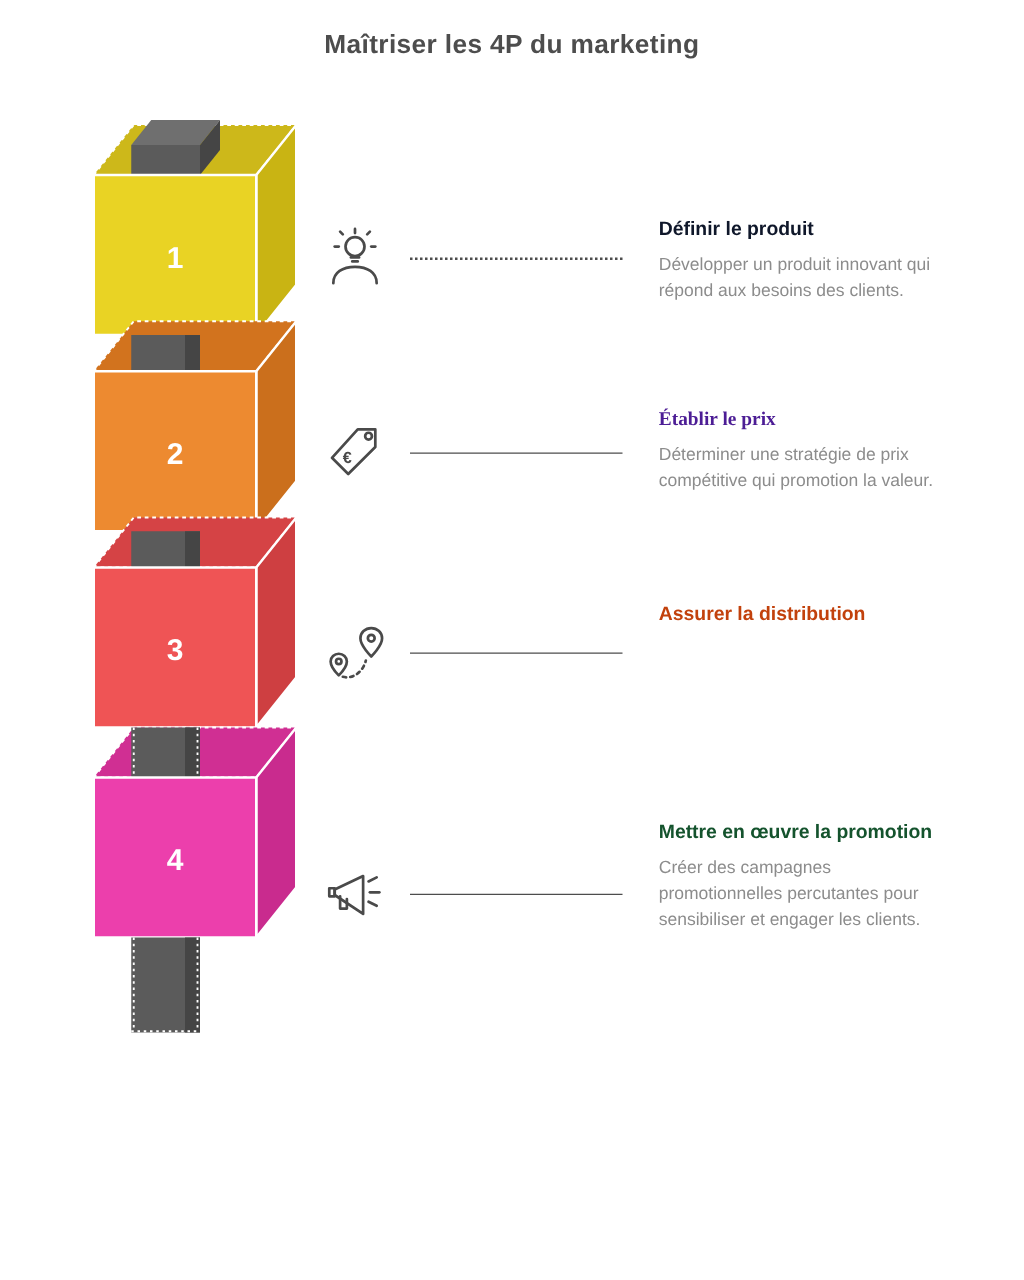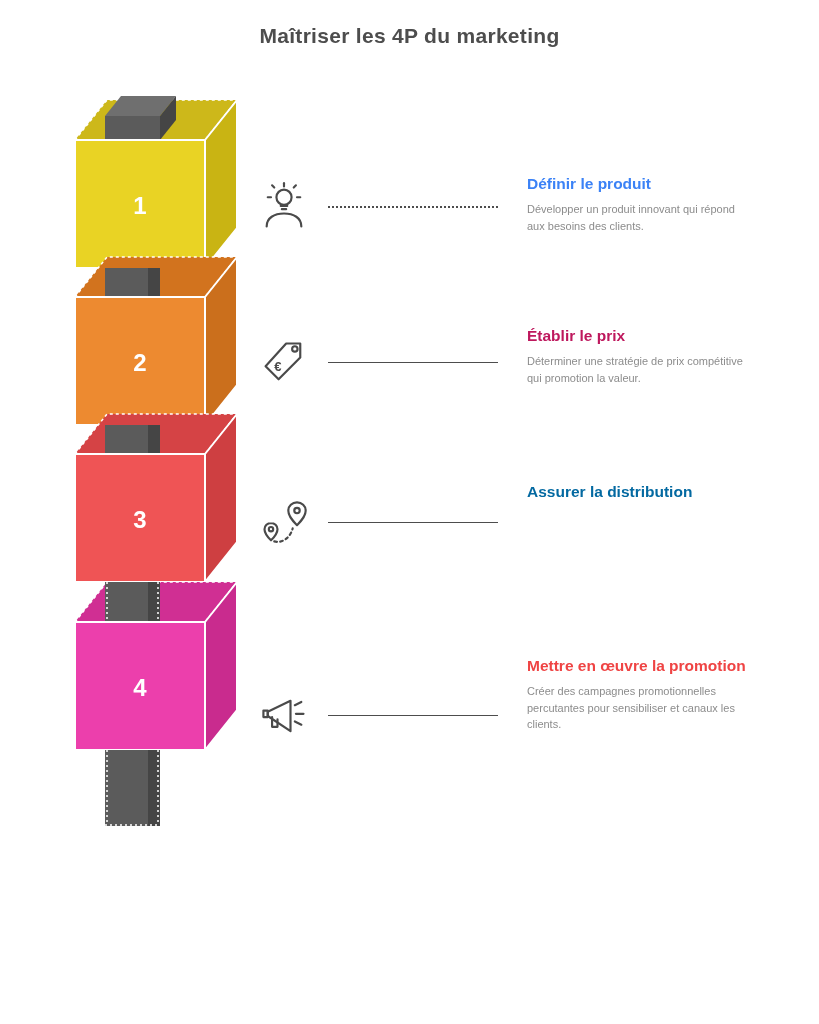--- a/index.html
+++ b/index.html
@@ -13,21 +13,21 @@
   .icon svg{width:52px;height:52px;stroke:#4A4A4A;fill:none;stroke-width:2;
             stroke-linecap:round;stroke-linejoin:round;}
   .icon-1{top:181px;} .icon-2{top:337px;} .icon-3{top:497px;} .icon-4{top:690px;}
   .link{position:absolute;left:328px;width:170px;height:0;}
   .link.dotted{border-top:2px dotted #4D4D4D;}
   .link.solid{border-top:1.5px solid #4D4D4D;}
   .link-1{top:206px;} .link-2{top:362px;} .link-3{top:522px;} .link-4{top:715px;}
   .txt{position:absolute;left:527px;width:225px;}
   .txt-1{top:174px;} .txt-2{top:326px;} .txt-3{top:482px;} .txt-4{top:656px;}
   .txt h3{margin:0 0 8px 0;font-size:15.5px;line-height:1.25;font-weight:bold;}
-  .txt p{margin:0;font-size:11px;line-height:1.5;color:#8C8C8C;}
+  .txt p{margin:0;font-size:14px;line-height:1.5;color:#8C8C8C;}
 </style>
 </head>
 <body>
 
 <div class="page">
 
   <div class="title">Maîtriser les 4P du marketing</div>
 
   <svg class="tower" width="185" height="770" viewBox="0 0 185 770">
 
@@ -126,28 +126,28 @@
       <line x1="34" y1="29" x2="40" y2="32"></line>
     </svg>
   </div>
 
   <div class="link dotted link-1"></div>
   <div class="link solid link-2"></div>
   <div class="link solid link-3"></div>
   <div class="link solid link-4"></div>
 
   <div class="txt txt-1">
-    <h3 style="color: #3b82f6;">Définir le produit</h3>
+    <h3 style="color: #0f172a;">Définir le produit</h3>
     <p>Développer un produit innovant qui répond aux besoins des clients.</p>
   </div>
   <div class="txt txt-2">
-    <h3 style="color: #be185d;">Établir le prix</h3>
+    <h3 style="color: #4c1d95; font-family: Liberation Serif, serif;">Établir le prix</h3>
     <p>Déterminer une stratégie de prix compétitive qui promotion la valeur.</p>
   </div>
   <div class="txt txt-3">
-    <h3 style="color: #0369a1;">Assurer la distribution</h3>
+    <h3 style="color: #c2410c;">Assurer la distribution</h3>
   </div>
   <div class="txt txt-4">
-    <h3 style="color: #ef4444;">Mettre en œuvre la promotion</h3>
-    <p>Créer des campagnes promotionnelles percutantes pour sensibiliser et canaux les clients.</p>
+    <h3 style="color: #14532d;">Mettre en œuvre la promotion</h3>
+    <p>Créer des campagnes promotionnelles percutantes pour sensibiliser et engager les clients.</p>
   </div>
 
 </div>
 
 </body></html>

